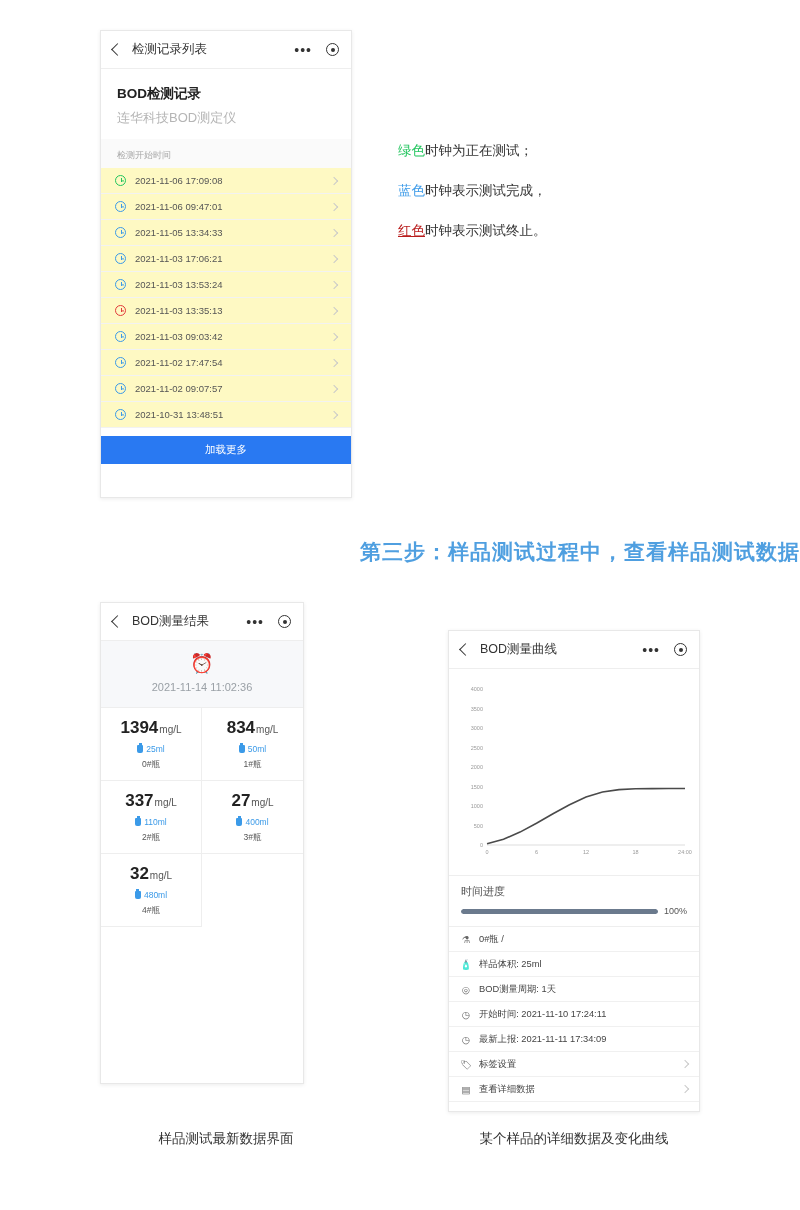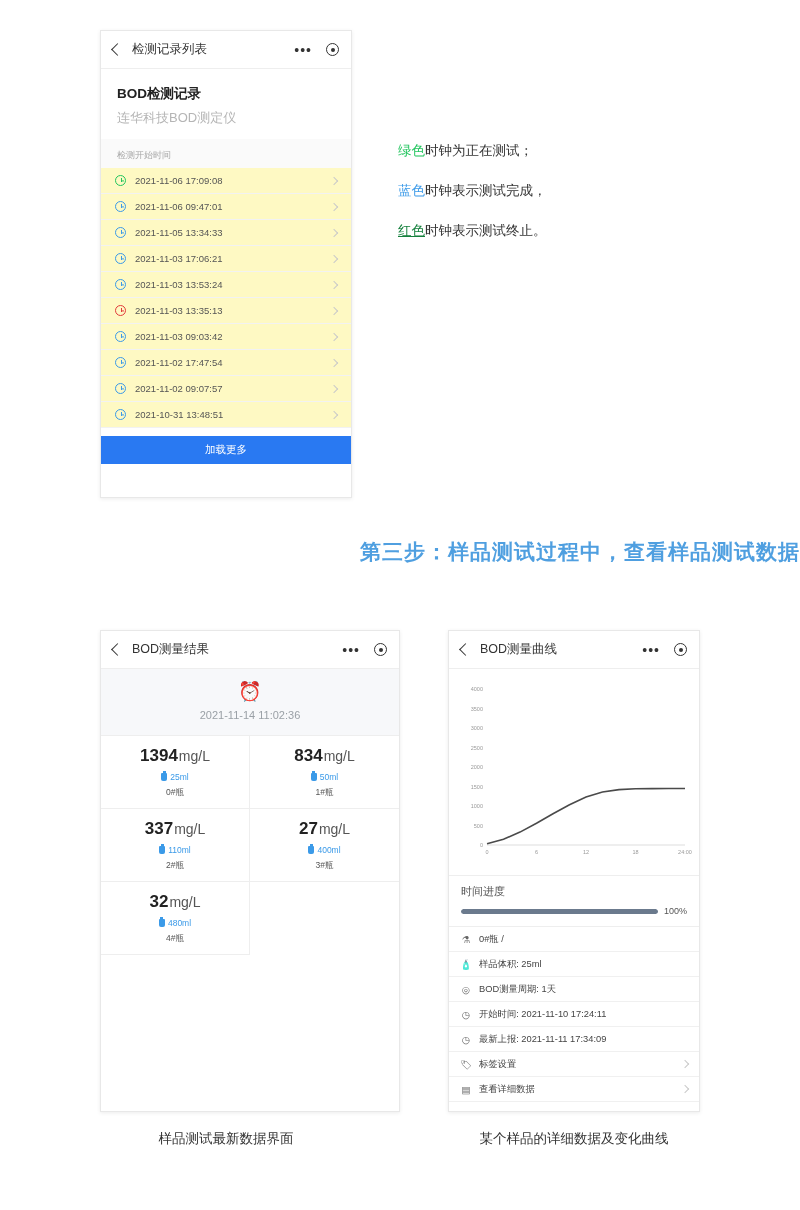--- a/index.html
+++ b/index.html
@@ -116,33 +116,33 @@
     color:#fff;
     font-size: 10.5px;
     display:flex; align-items:center; justify-content:center;
   }
 
   
   #legend { position:absolute; left: 398px; top: 142px; width: 300px; }
   .legend-line { font-size: 13.5px; color:#333; margin-bottom: 22px; }
   .lg-green { color:#22c55e; }
   .lg-blue  { color:#3b9ae8; }
-  .lg-red   { color:#15803d;text-decoration:underline; }
+  .lg-red   { color:#b91c1c;text-decoration:underline; }
 
   
   #step-heading {
     position:absolute; left:0; top:538px; width:800px;
     text-align:right;
     font-size: 21px; font-weight: 700;
     color:#4f9fe0;
     letter-spacing: 1px;
   }
 
   
-  #panel-result { left: 100px; top: 630px; width: 300px; height: 482px; }
+  #panel-result { left: 100px; top: 602px; width: 204px; height: 482px; }
   .res-top {
     background:#f7f8fa;
     text-align:center;
     padding: 12px 0 14px;
     border-bottom:1px solid #eee;
   }
   .alarm-icon { font-size: 19px; line-height: 22px; }
   .res-time { font-size: 11px; color:#9aa0a6; margin-top: 6px; }
   .grid {
     display: grid;
@@ -150,21 +150,21 @@
   }
   .cell {
     border-right: 1px solid #eee;
     border-bottom: 1px solid #eee;
     padding: 10px 0 9px;
     text-align:center;
     background:#fff;
   }
   .cell:nth-child(2n) { border-right: none; }
   .cell-val { font-size: 17px; font-weight: 700; color:#222; }
-  .cell-val .unit { font-size: 14px; font-weight: 400; color:#555; margin-left:1px;}
+  .cell-val .unit { font-size: 10px; font-weight: 400; color:#555; margin-left:1px;}
   .cell-val.na { color:#e23b3b; font-weight:700; }
   .cell-vol {
     font-size: 8.5px; color:#3b9ae8;
     margin-top: 6px;
     display:flex; align-items:center; justify-content:center; gap:3px;
   }
   .bottle-glyph {
     display:inline-block; width:6px; height:8px;
     background:#3b9ae8;
     border-radius: 1px 1px 2px 2px;

